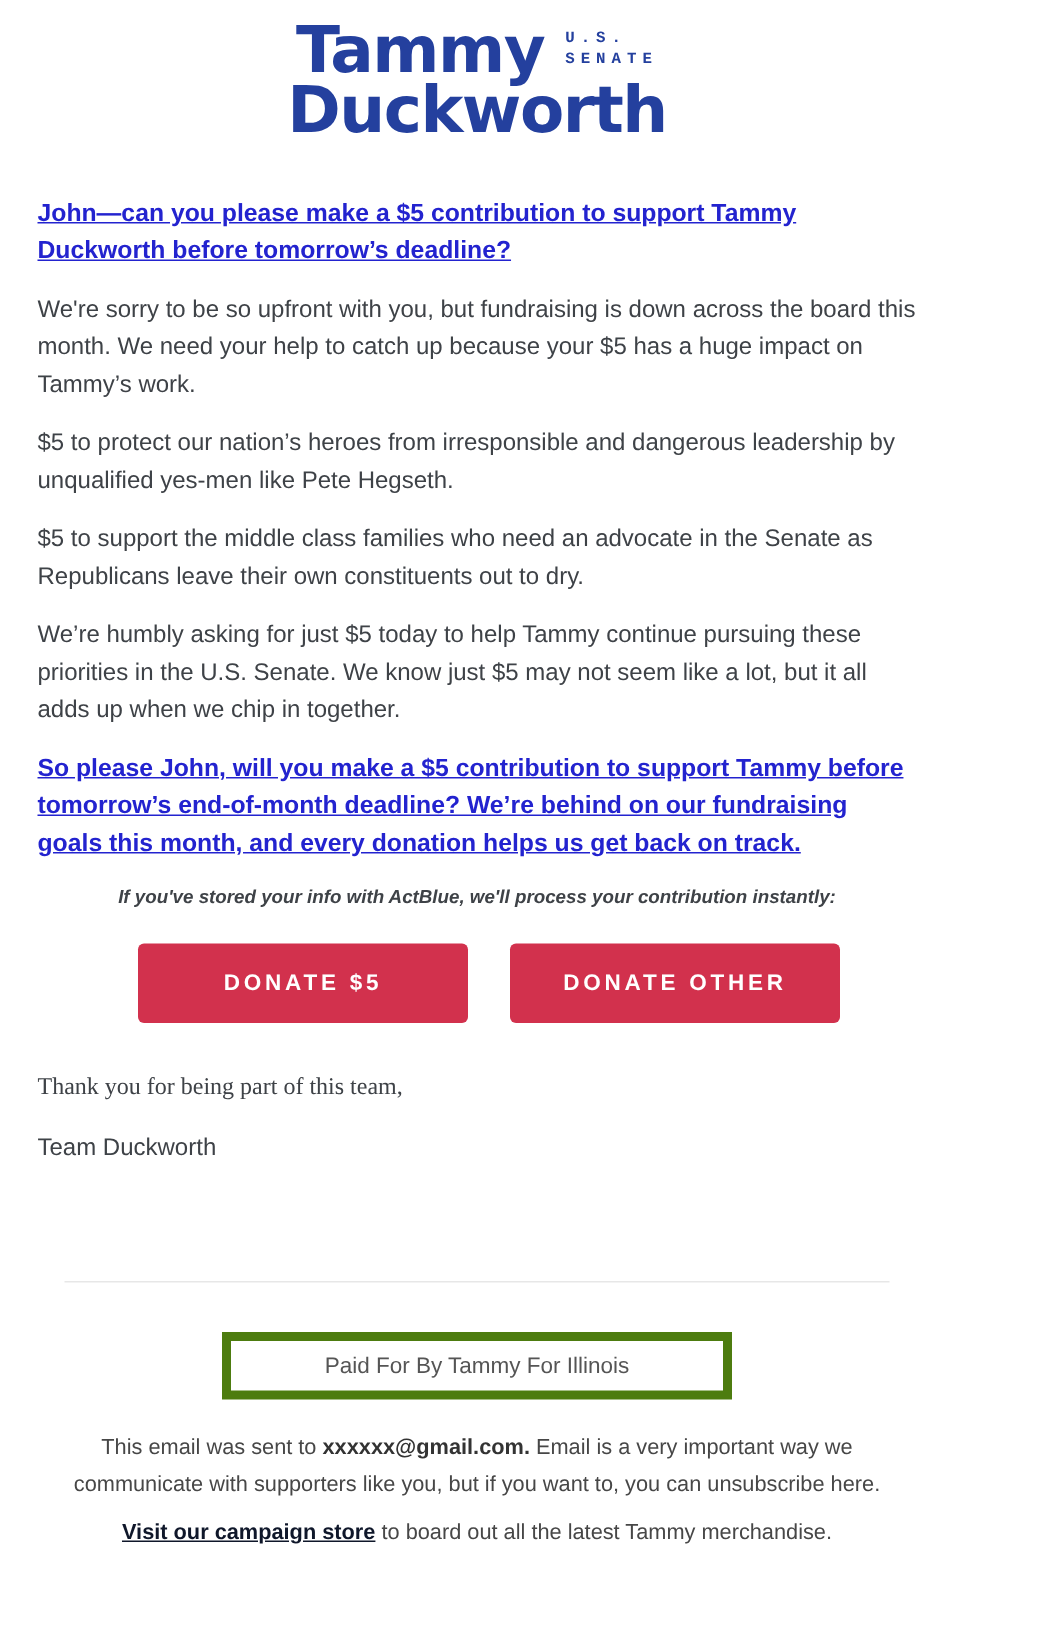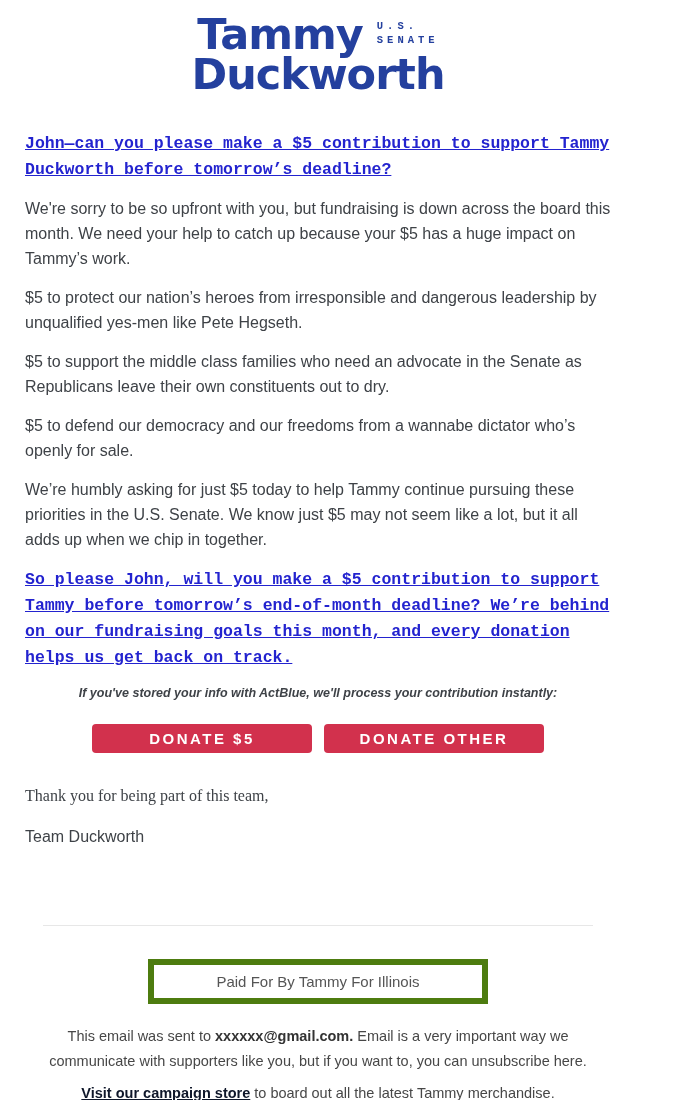--- a/index.html
+++ b/index.html
@@ -36,48 +36,48 @@
 
   
   .content { padding: 0 25px; font-size: 16px; line-height: 25px; }
   .content p { margin: 0 0 14px 0; }
   .link-para a {
     color: #2323cf;
     font-weight: bold;
     font-size: 16.5px;
     text-decoration: underline;
     cursor: pointer;
-    font-family: Liberation Mono, monospace;
   }
   .actblue-note {
     text-align: center;
     font-style: italic;
     font-size: 12.5px;
     line-height: 19px;
     color: #3e4247;
     margin: 7px 0 0 0 !important;
     font-weight: bold;
   }
   .btn-row {
     display: flex; justify-content: center; gap: 12px;
     margin: 21px 0 30px 0;
   }
   .donate-btn {
     display: block;
     width: 220px;
-    padding: 2px 0;
+    padding: 14px 0;
     background: #d2314d;
     border-radius: 4px;
     color: #ffffff;
     font-weight: bold;
     font-size: 15px;
     letter-spacing: 2.5px;
     text-align: center;
     text-decoration: none;
     cursor: pointer;
+    margin-left: 16px;
   }
   .signoff { margin-bottom: 16px !important; font-family: Liberation Serif, serif; }
   .signature { margin-bottom: 0 !important; }
 
   
   .footer { text-align: center; }
   .divider {
     border: none;
     border-top: 1px solid #e7e7e7;
     width: 550px;
@@ -129,21 +129,20 @@
     </div>
   </div>
 
   <div class="content">
 
     <p class="link-para"><a>John—can you please make a $5 contribution to support Tammy Duckworth before tomorrow’s deadline?</a></p>
 
     <p>We're sorry to be so upfront with you, but fundraising is down across the board this month. We need your help to catch up because your $5 has a huge impact on Tammy’s work.</p>
     <p>$5 to protect our nation’s heroes from irresponsible and dangerous leadership by unqualified yes-men like Pete Hegseth.</p>
     <p>$5 to support the middle class families who need an advocate in the Senate as Republicans leave their own constituents out to dry.</p>
-    <p>$5 to defend our democracy and our freedoms from a wannabe dictator who’s openly for sale.</p>
     <p>We’re humbly asking for just $5 today to help Tammy continue pursuing these priorities in the U.S. Senate. We know just $5 may not seem like a lot, but it all adds up when we chip in together.</p>
 
     <p class="link-para"><a>So please John, will you make a $5 contribution to support Tammy before tomorrow’s end-of-month deadline? We’re behind on our fundraising goals this month, and every donation helps us get back on track.</a></p>
 
     <p class="actblue-note">If you've stored your info with ActBlue, we'll process your contribution instantly:</p>
 
     <div class="btn-row">
       <a class="donate-btn">DONATE $5</a>
       <a class="donate-btn">DONATE OTHER</a>
     </div>

